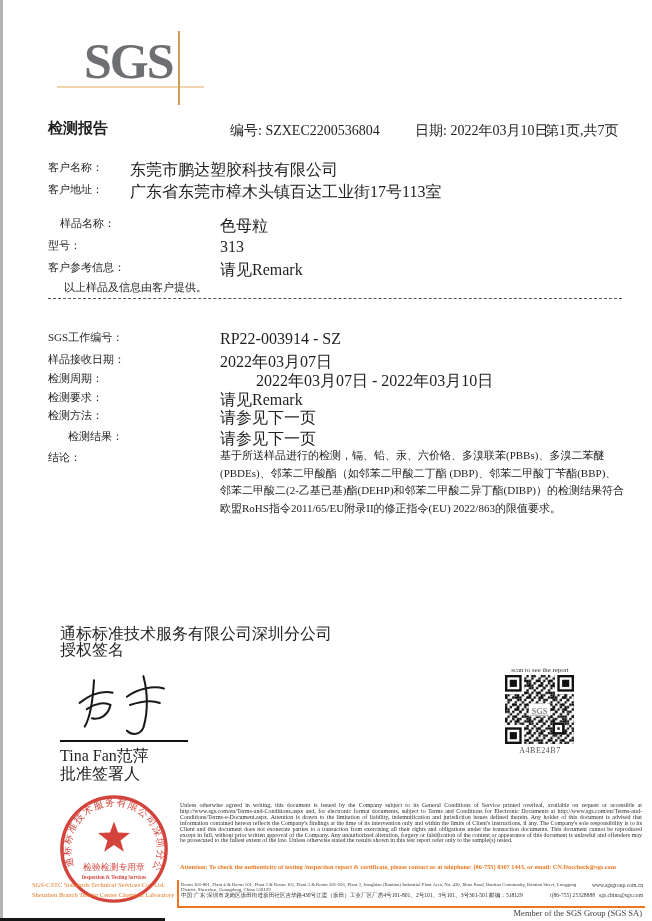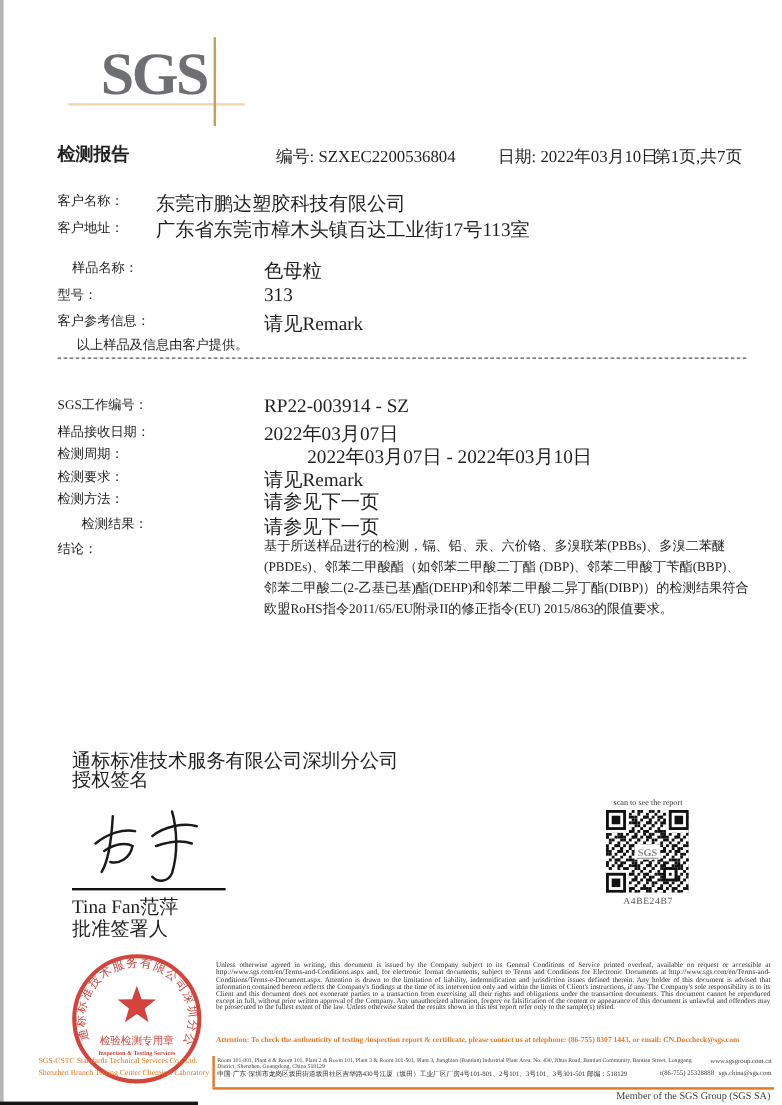--- a/index.html
+++ b/index.html
@@ -82,21 +82,21 @@
   <div class="abs lbl" style="left:48px;top:371px;">检测周期：</div>
   <div class="abs val" style="left:220px;top:371px;margin-left:36px;">2022年03月07日 - 2022年03月10日</div>
   <div class="abs lbl" style="left:48px;top:390px;">检测要求：</div>
   <div class="abs val" style="left:220px;top:390px;">请见Remark</div>
   <div class="abs lbl" style="left:48px;top:408px;">检测方法：</div>
   <div class="abs val" style="left:220px;top:408px;">请参见下一页</div>
   <div class="abs lbl" style="left:48px;top:429px;margin-left:20px;">检测结果：</div>
   <div class="abs val" style="left:220px;top:429px;">请参见下一页</div>
 
   <div class="abs lbl" style="left:48px;top:450px;">结论：</div>
-  <div class="abs concl">基于所送样品进行的检测，镉、铅、汞、六价铬、多溴联苯(PBBs)、多溴二苯醚(PBDEs)、邻苯二甲酸酯（如邻苯二甲酸二丁酯 (DBP)、邻苯二甲酸丁苄酯(BBP)、邻苯二甲酸二(2-乙基已基)酯(DEHP)和邻苯二甲酸二异丁酯(DIBP)）的检测结果符合欧盟RoHS指令2011/65/EU附录II的修正指令(EU) 2015/863的限值要求。</div>
+  <div class="abs concl">基于所送样品进行的检测，镉、铅、汞、六价铬、多溴联苯(PBBs)、多溴二苯醚(PBDEs)、邻苯二甲酸酯（如邻苯二甲酸二丁酯 (DBP)、邻苯二甲酸丁苄酯(BBP)、邻苯二甲酸二(2-乙基已基)酯(DEHP)和邻苯二甲酸二异丁酯(DIBP)）的检测结果符合欧盟RoHS指令2011/65/EU附录II的修正指令(EU) 2022/863的限值要求。</div>
 
   <div class="abs val" style="left:60px;top:624px;">通标标准技术服务有限公司深圳分公司</div>
   <div class="abs val" style="left:60px;top:640px;">授权签名</div>
 
   <svg class="abs sig-svg" viewBox="0 0 110 70">
     <g fill="none" stroke="#1a1a1a" stroke-width="2" stroke-linecap="round">
       <path d="M6 32 C 16 24, 28 20, 38 22"></path>
       <path d="M20 10 C 19 28, 17 45, 11 55"></path>
       <path d="M13 38 C 22 32, 31 31, 36 34 C 34 44, 25 49, 18 47"></path>
       <path d="M52 26 C 62 18, 78 15, 88 18"></path>

